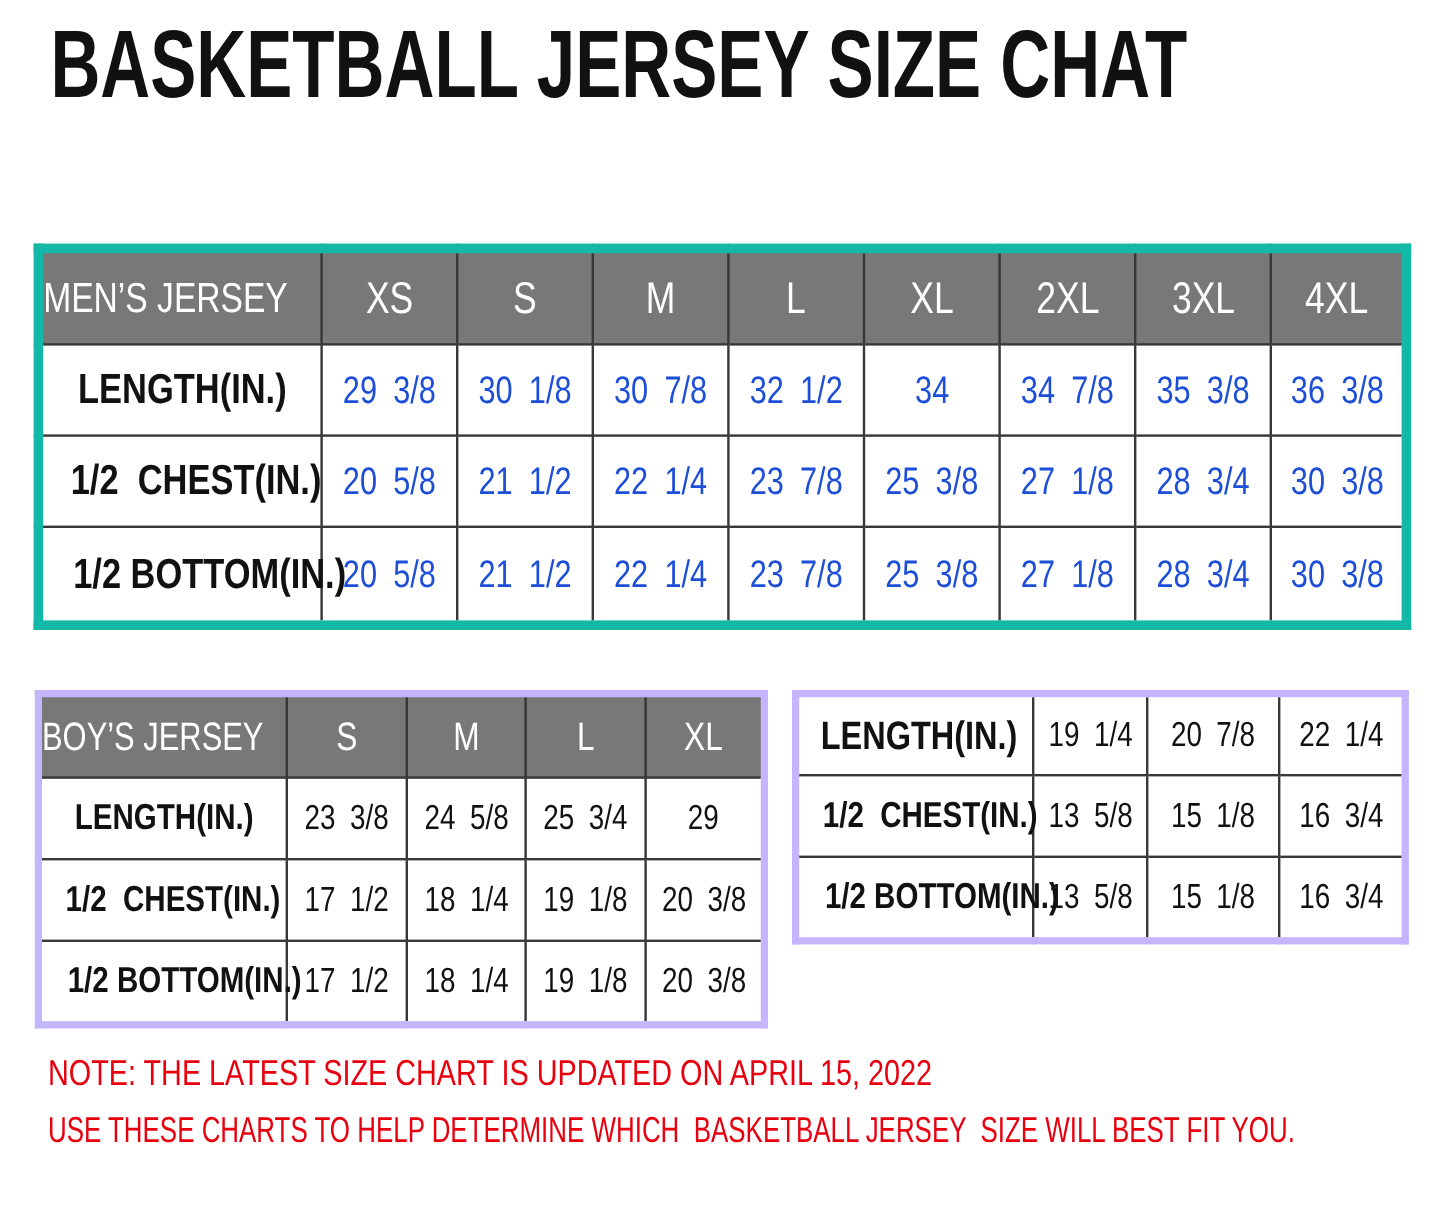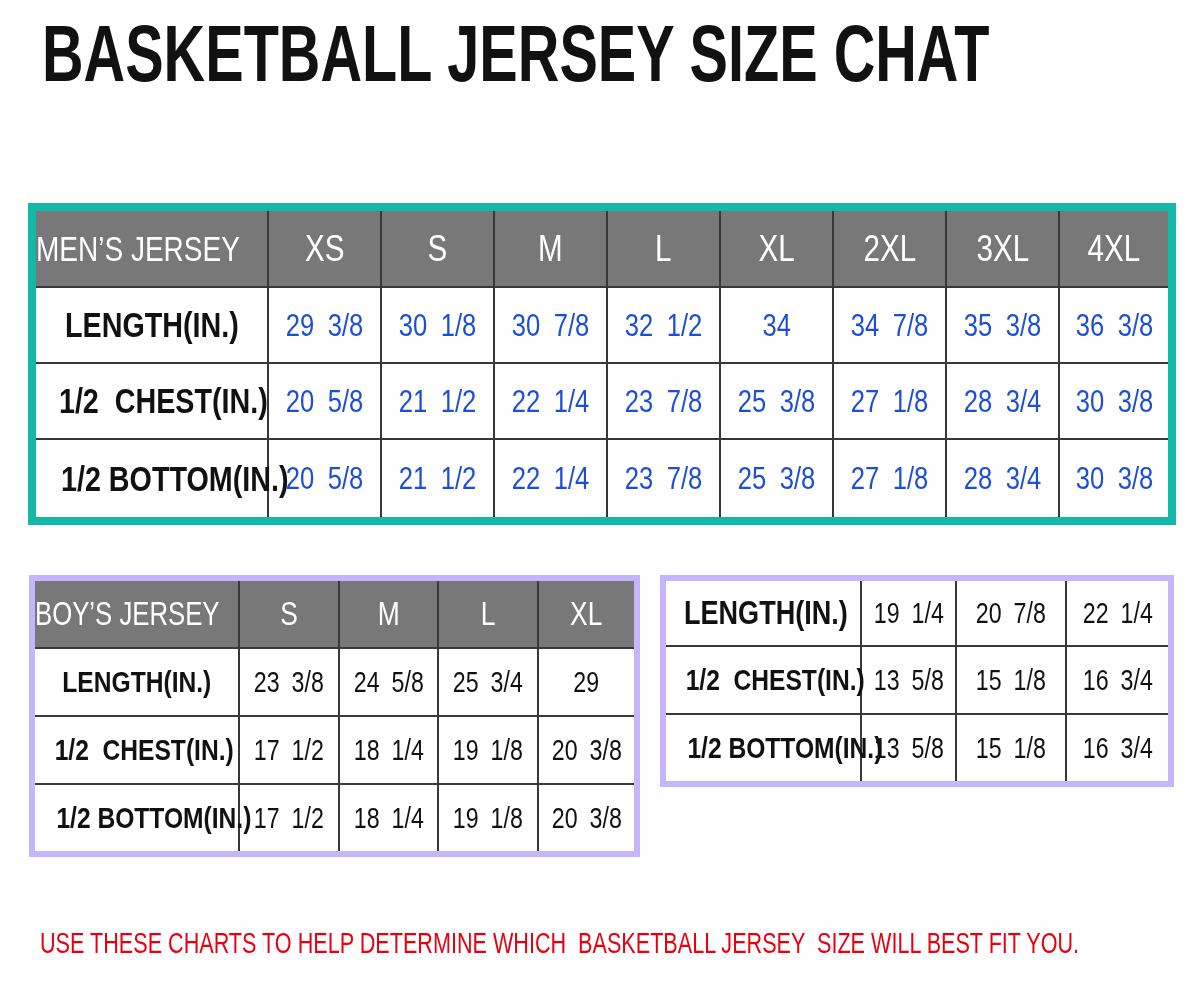--- a/index.html
+++ b/index.html
@@ -173,15 +173,16 @@
     </tr>
     <tr class="drow" style="height:70px;">
       <td class="rlabel"><span class="c sx82">1/2 BOTTOM(IN.)</span></td>
       <td class="val"><span class="c sx80">13 5/8</span></td>
       <td class="val"><span class="c sx80">15 1/8</span></td>
       <td class="val"><span class="c sx80">16 3/4</span></td>
     </tr>
   </tbody>
     </table>
 
+  <div class="abs fnote1"><span class="c cL sx80">NOTE: THE LATEST SIZE CHART IS UPDATED ON APRIL 15, 2022</span></div>
   <div class="abs fnote2"><span class="c cL sx72">USE THESE CHARTS TO HELP DETERMINE WHICH  BASKETBALL JERSEY  SIZE WILL BEST FIT YOU.</span></div>
 
 </div>
 
 </body></html>

